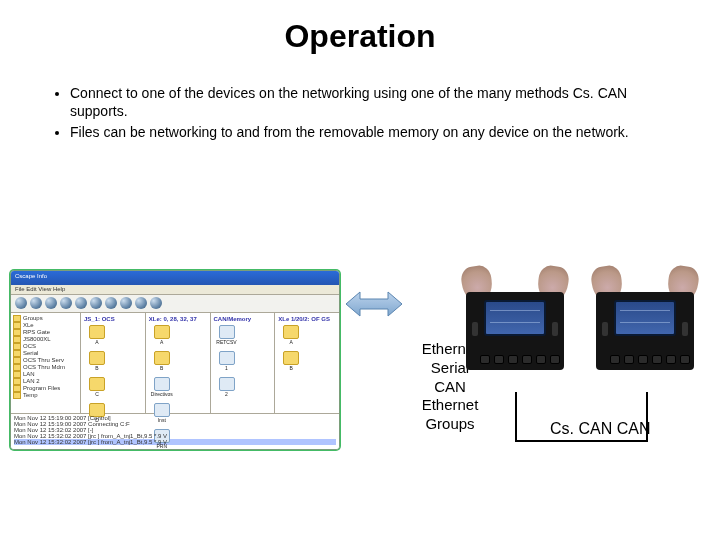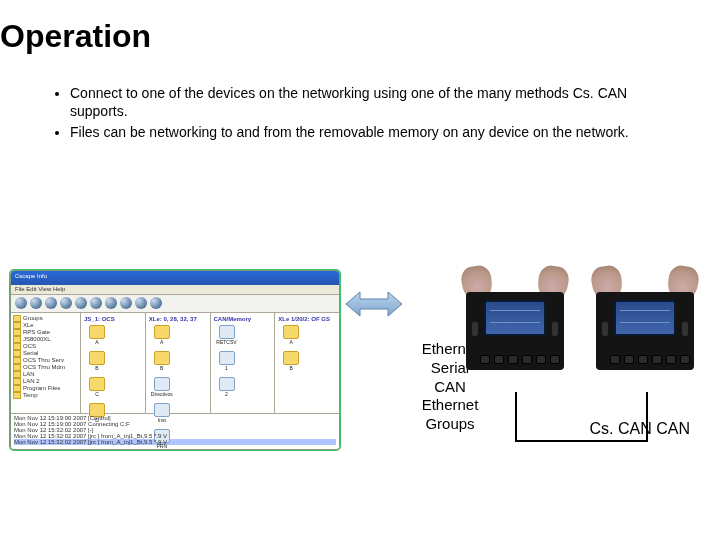--- a/index.html
+++ b/index.html
@@ -6,20 +6,21 @@
   body {
     width: 720px;
     height: 540px;
     background: #fff;
     font-family: Arial, Helvetica, sans-serif;
     color: #000;
     position: relative;
     overflow: hidden;
   }
   .title {
+    text-align: center;
     font-size: 32px;
     padding-top: 18px;
     padding-bottom: 18px;
   }
   .bullets {
     padding: 12px 40px 10px 48px;
     font-size: 14px;
     line-height: 1.25;
   }
   .bullets li { margin-bottom: 4px; list-style: disc; margin-left: 22px; }
@@ -171,21 +172,21 @@
     top:-4px;
     background: radial-gradient(circle at 50% 60%, #caa 0%, #b98 60%, #976 100%);
     border-radius: 14px 14px 18px 18px / 16px 16px 24px 24px;
   }
   .hand.l{left:2px; transform:rotate(-8deg);}
   .hand.r{right:2px; transform:rotate(8deg);}
   .cscan {
     position:absolute;
     left: 540px; top: 150px;
     width: 140px;
-    text-align:right;
+    text-align:left;
     font-size: 16px;
   }
   .dev-line {
     position:absolute;
     top: 122px;
     height: 50px;
     border-left: 2px solid #000;
   }
   .dev-line.l1 { left: 505px; }
   .dev-line.l2 { left: 636px; }

